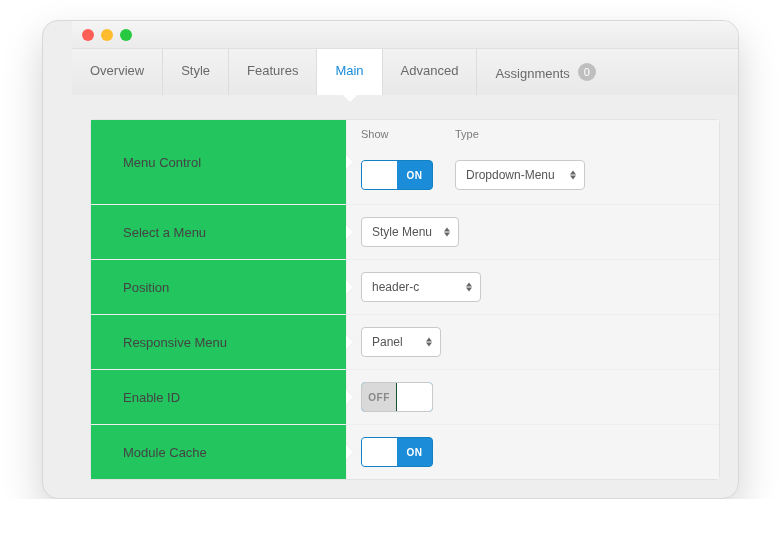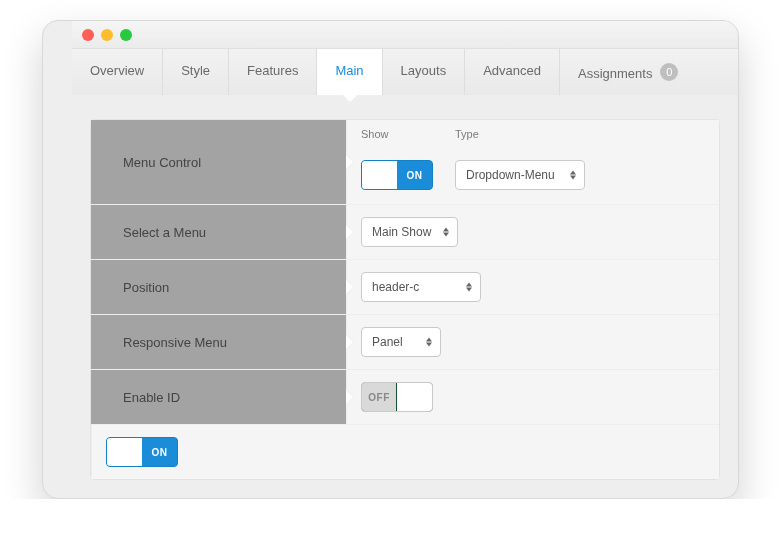--- a/index.html
+++ b/index.html
@@ -85,21 +85,21 @@
 }
 .row:last-child { border-bottom: none; }
 .row-label {
   width: 255px;
   padding: 16px 14px 16px 32px;
   font-size: 13px;
   color: #444;
   display: flex;
   align-items: center;
   position: relative;
-  background: #a3a3a3;
+  background: #22c55e;
 }
 .row-label::after {
   content: '';
   position: absolute;
   right: -7px;
   top: 50%;
   transform: translateY(-50%);
   width: 0; height: 0;
   border-top: 7px solid transparent;
   border-bottom: 7px solid transparent;
@@ -194,21 +194,20 @@
     <div class="dot red"></div>
     <div class="dot yellow"></div>
     <div class="dot green"></div>
   </div>
 
   <div class="tabs">
     <div class="tab">Overview</div>
     <div class="tab">Style</div>
     <div class="tab">Features</div>
     <div class="tab active">Main</div>
-    <div class="tab">Layouts</div>
     <div class="tab">Advanced</div>
     <div class="tab">
       <span>Assignments</span>
       <span class="badge">0</span>
     </div>
   </div>
 
   <div class="panel">
     <div class="rows">
 
@@ -229,21 +228,21 @@
               <span class="chev"></span>
             </div>
           </div>
         </div>
       </div>
 
       <div class="row">
         <div class="row-label">Select a Menu</div>
         <div class="row-control">
           <div class="select">
-            <span>Main Show</span>
+            <span>Style Menu</span>
             <span class="chev"></span>
           </div>
         </div>
       </div>
 
       <div class="row">
         <div class="row-label">Position</div>
         <div class="row-control">
           <div class="select" style="min-width:120px">
             <span>header-c</span>
@@ -266,20 +265,21 @@
         <div class="row-label">Enable ID</div>
         <div class="row-control">
           <div class="toggle off">
             <div class="state">OFF</div>
             <div class="knob"></div>
           </div>
         </div>
       </div>
 
       <div class="row">
+        <div class="row-label">Module Cache</div>
         <div class="row-control">
           <div class="toggle on">
             <div class="knob"></div>
             <div class="state">ON</div>
           </div>
         </div>
       </div>
 
     </div>
   </div>

